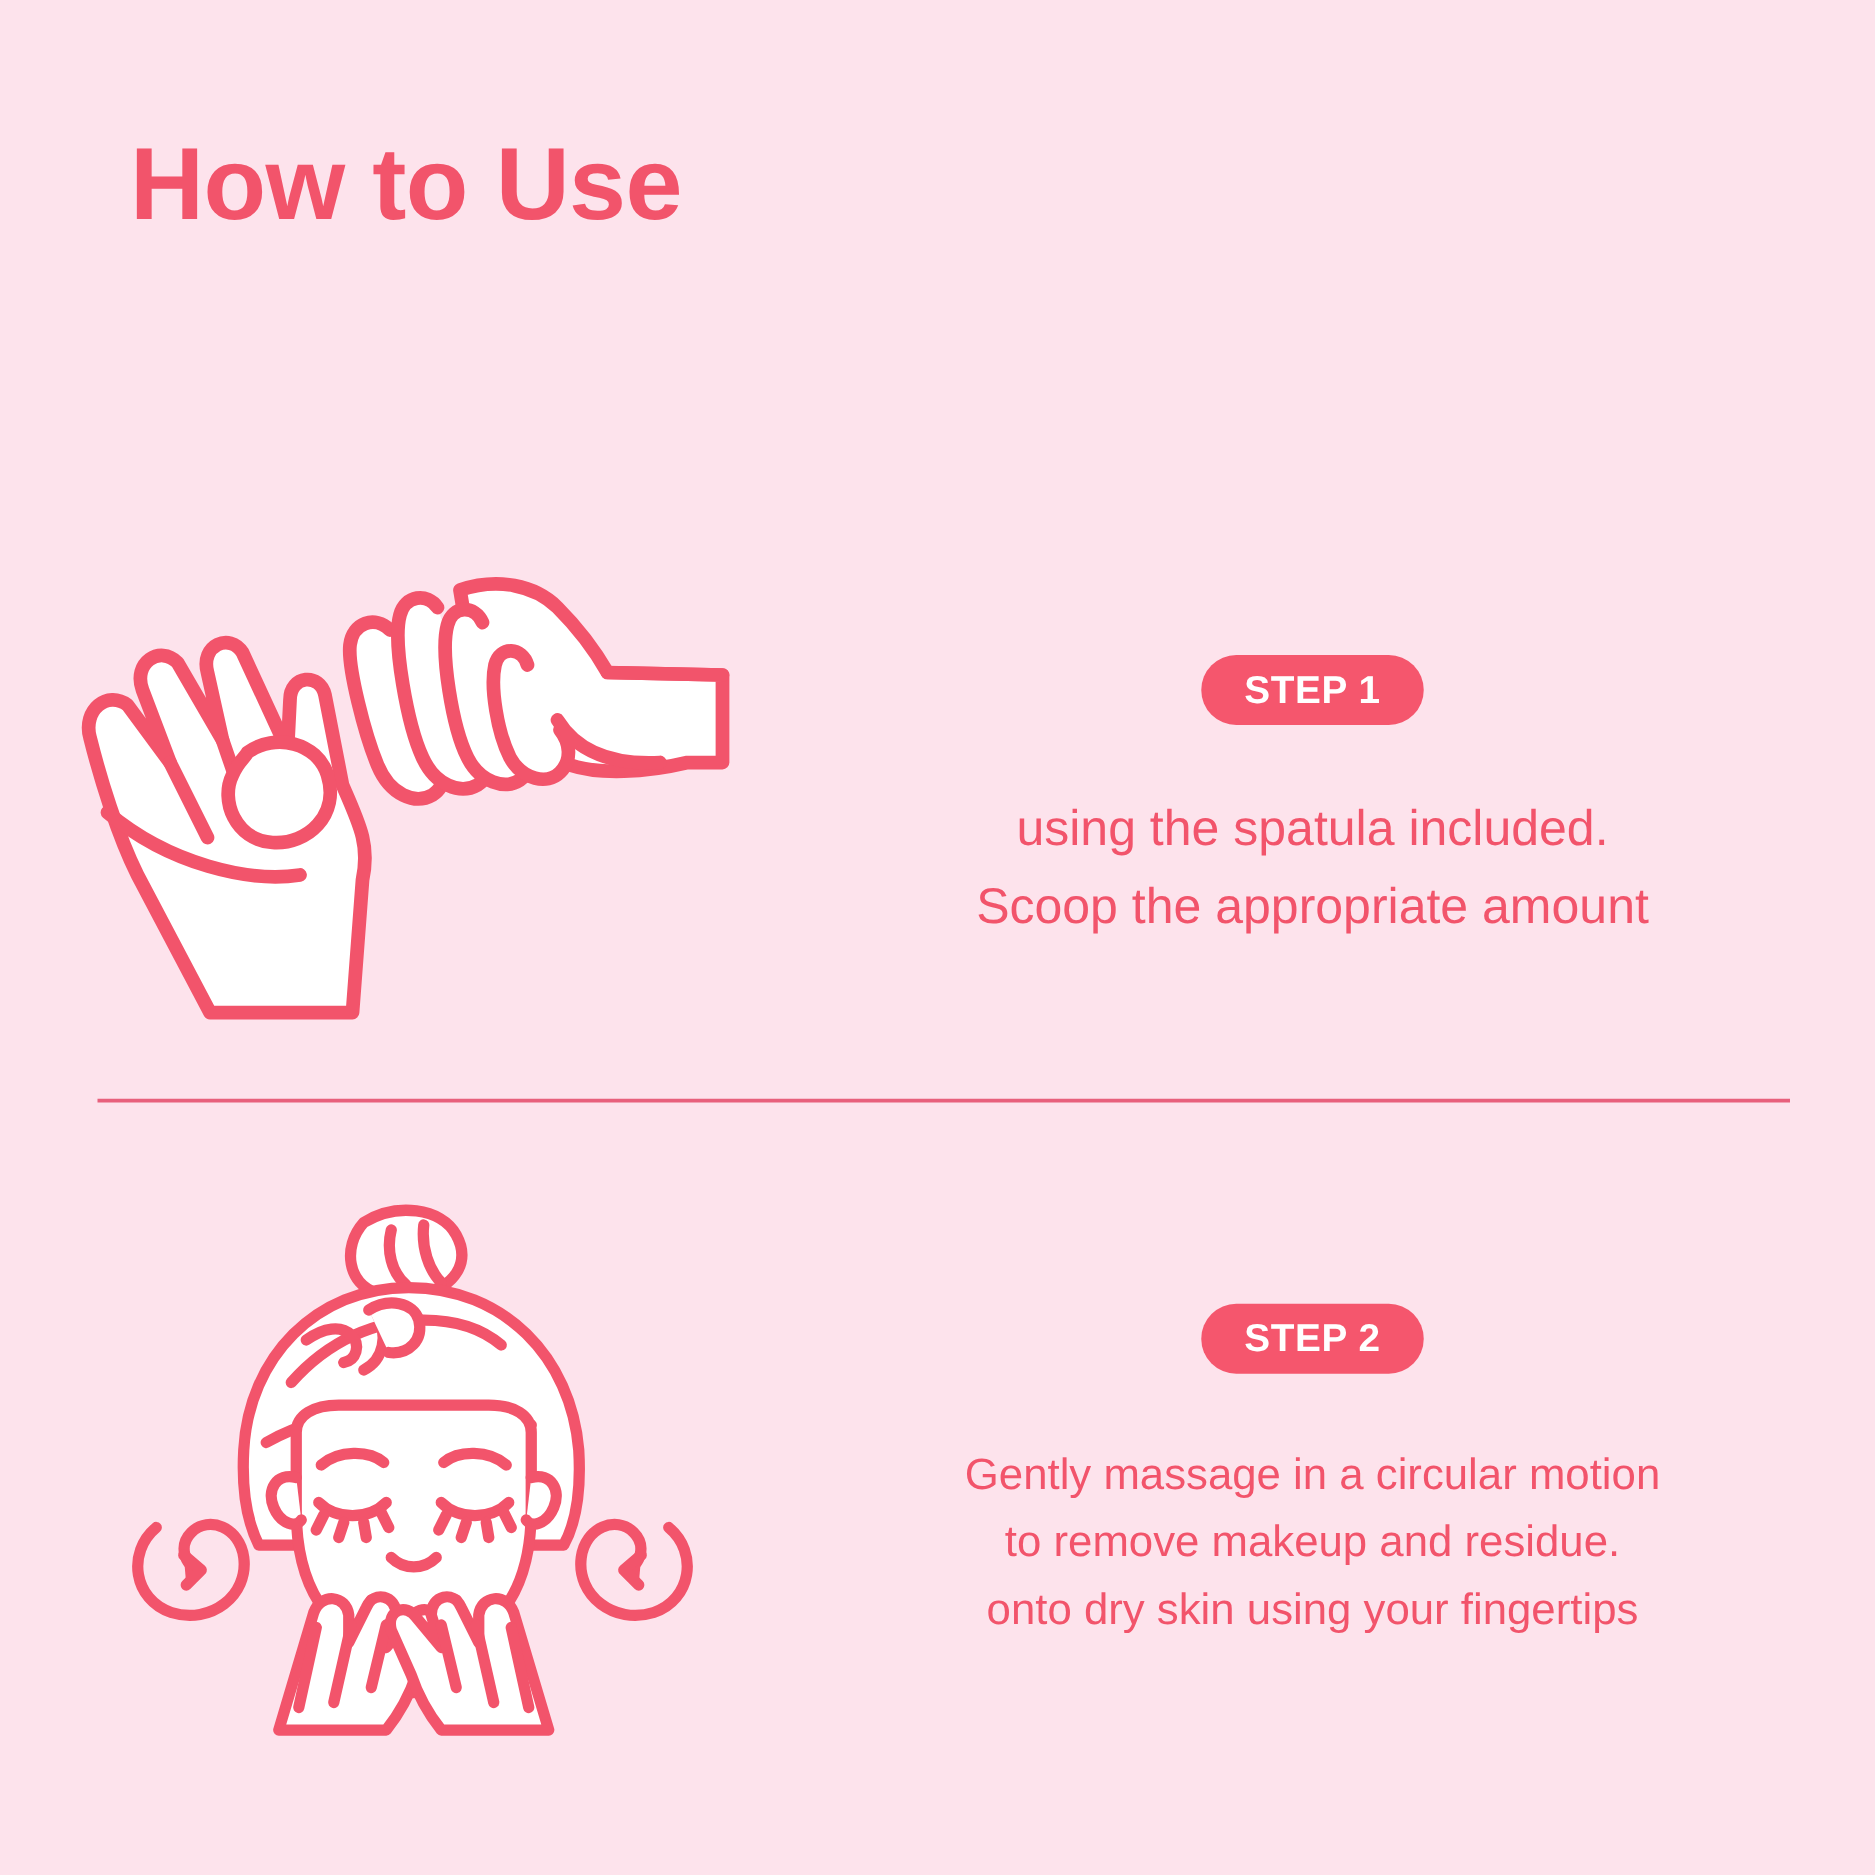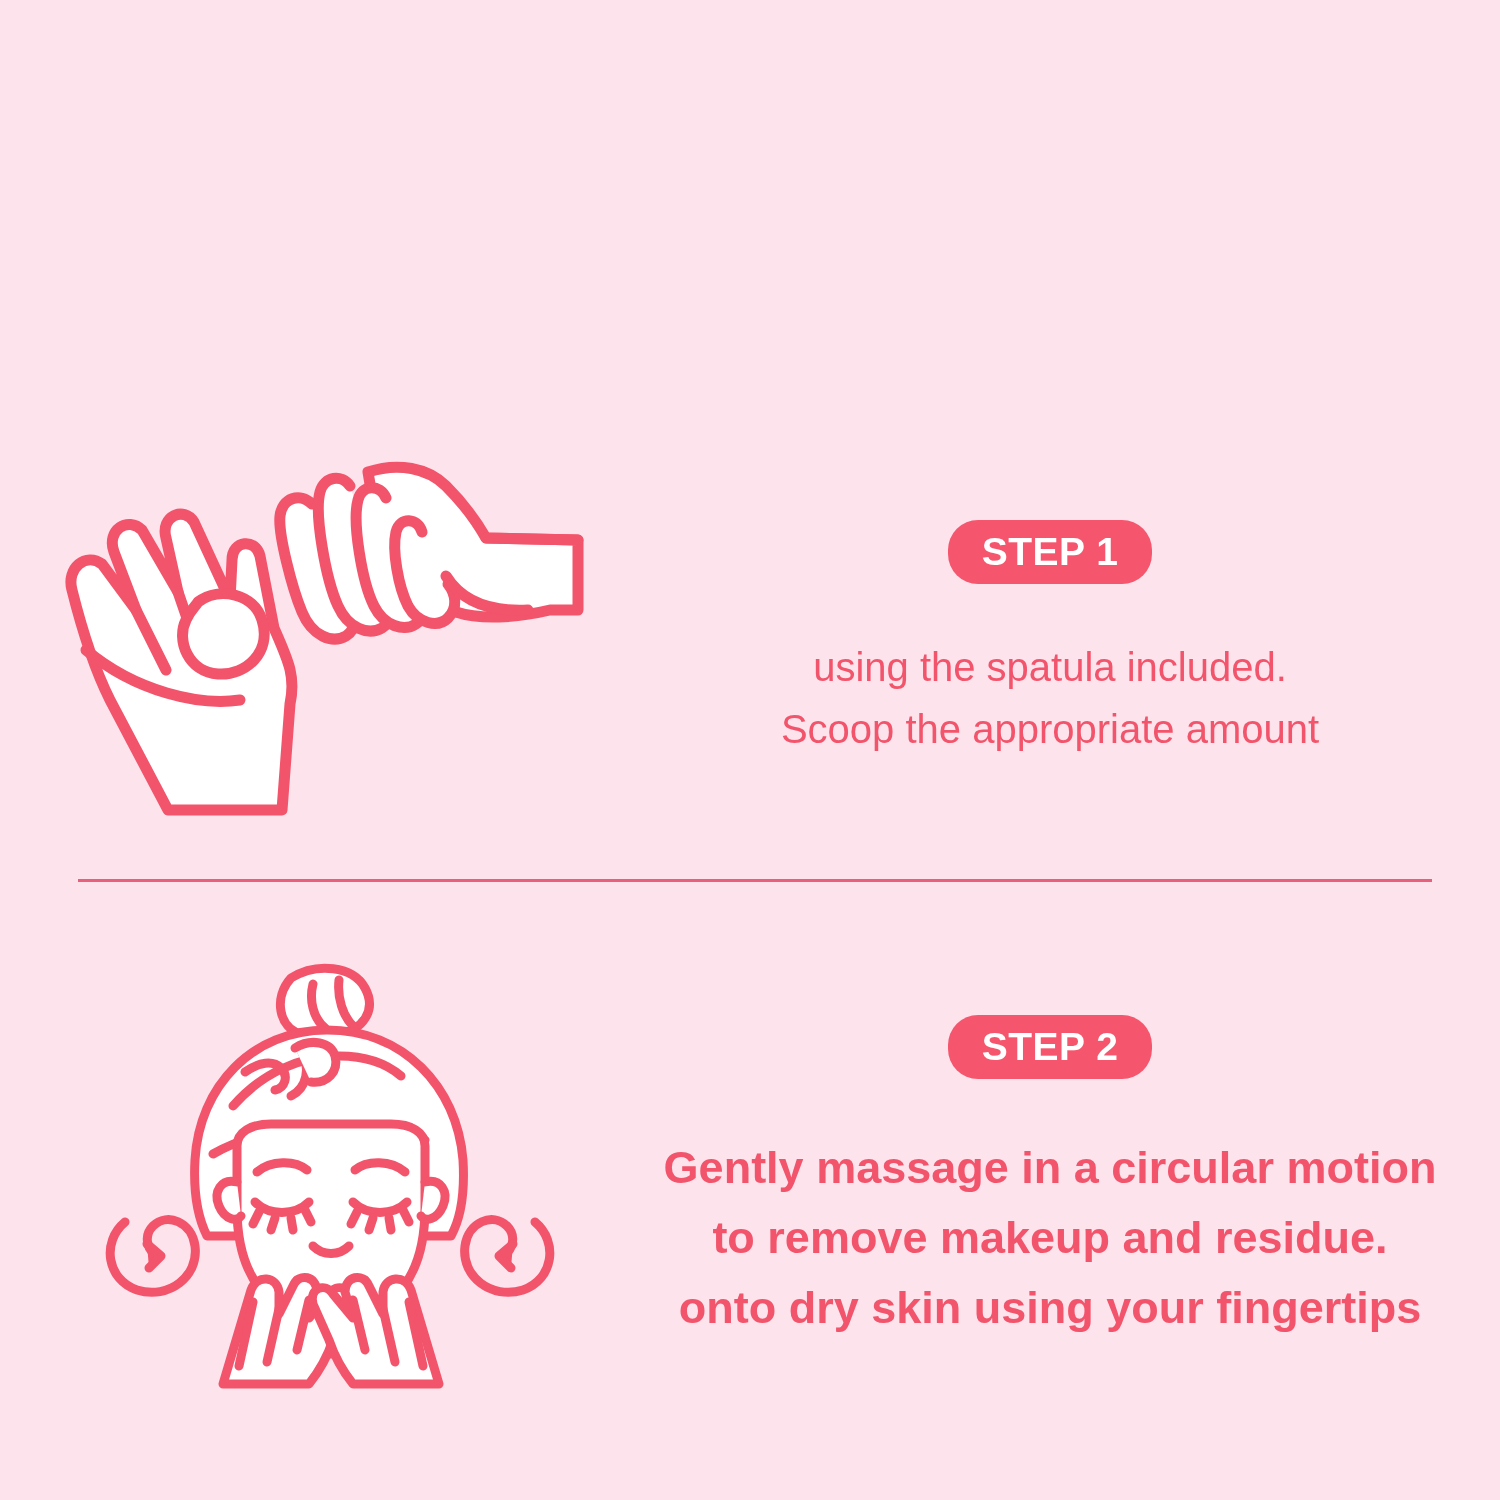--- a/index.html
+++ b/index.html
@@ -59,56 +59,57 @@
     justify-content:center;
     padding-right:60px;
   }
 
   
   .step-badge {
     display:inline-block;
     background:#f5566d;
     color:#ffffff;
     font-weight:700;
-    font-size:39px;
+    font-size:31px;
     letter-spacing:0.5px;
     padding:12px 34px 13px 34px;
     border-radius:30px;
     line-height:1;
     white-space:nowrap;
   }
 
   
   .step-text {
     color:#f2546b;
     font-size:40px;
     line-height:1.55;
     text-align:center;
     font-weight:400;
     white-space:nowrap;
   }
   #step-row-1 .step-text { margin-top:52px; }
-  #step-row-2 .step-text { margin-top:54px; font-size:45px;font-weight:bold; }
+  #step-row-2 .step-text { margin-top:54px; font-size:35px; }
 
   
   .divider {
     position:absolute;
     left:78px; top:879px;
     width:1354px; height:3px;
     background:#e8607c;
   }
 
   svg { display:block; overflow:visible; }
 </style>
 </head>
 <body>
 
 <div class="page">
 
   <div class="title-block">
+    <div class="title-line">How to Use</div>
   </div>
 
   <div class="step-row" id="step-row-1">
 
     <div class="illo-cell">
       <svg width="560" height="360" viewBox="0 0 560 360">
         <g fill="#ffffff" stroke="#f2546b" stroke-width="11" stroke-linecap="round" stroke-linejoin="round">
 
           <path d="M 22 130
                    C 16 108, 36 92, 52 104

